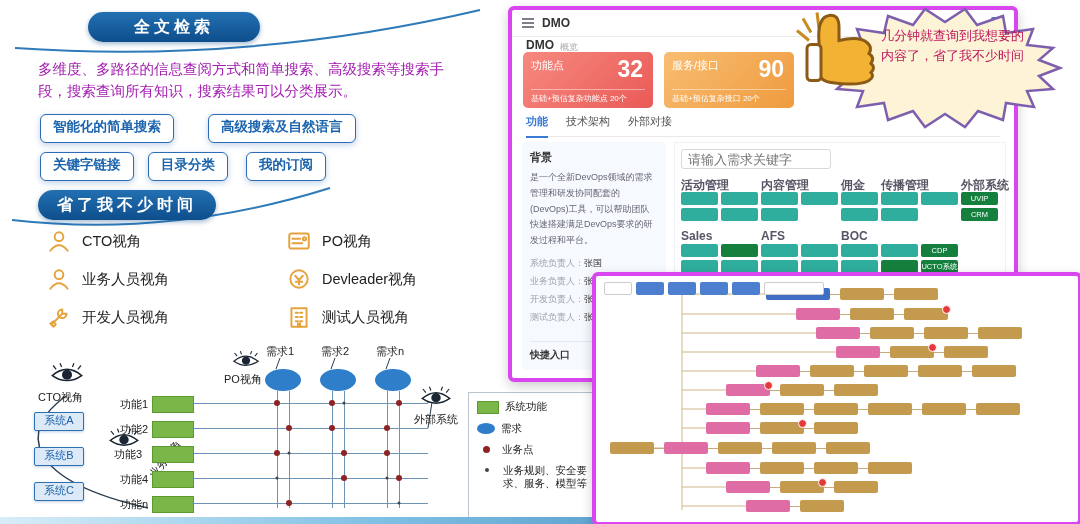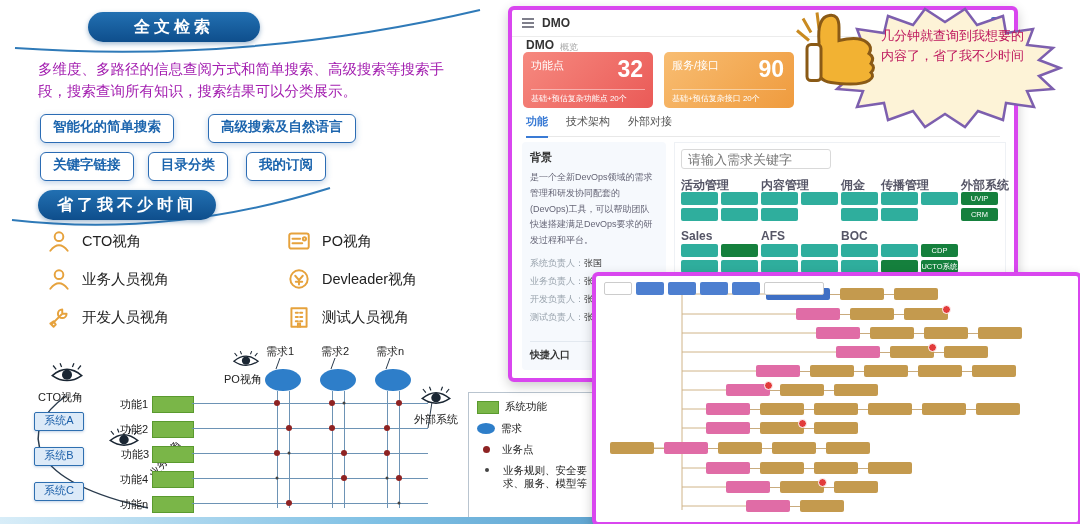--- a/index.html
+++ b/index.html
@@ -210,21 +210,21 @@
 
 <div class="dlabel" style="left:266px;top:344px">需求1</div>
 <div class="dlabel" style="left:321px;top:344px">需求2</div>
 <div class="dlabel" style="left:376px;top:344px">需求n</div>
 <div class="ellipse" style="left:265px;top:369px"></div>
 <div class="ellipse" style="left:320px;top:369px"></div>
 <div class="ellipse" style="left:375px;top:369px"></div>
 
 <div class="fn-label" style="left:114px;top:397px">功能1</div>
 <div class="fn-label" style="left:114px;top:422px">功能2</div>
-<div class="fn-label" style="left:115px;top:447px">功能3</div>
+<div class="fn-label" style="left:108px;top:447px">功能3</div>
 <div class="fn-label" style="left:114px;top:472px">功能4</div>
 <div class="fn-label" style="left:114px;top:497px">功能n</div>
 <div class="fn-box" style="left:152px;top:396px"></div>
 <div class="fn-box" style="left:152px;top:421px"></div>
 <div class="fn-box" style="left:152px;top:446px"></div>
 <div class="fn-box" style="left:152px;top:471px"></div>
 <div class="fn-box" style="left:152px;top:496px"></div>
 
 <div class="hline" style="left:192px;top:403px;width:236px"></div>
 <div class="hline" style="left:192px;top:428px;width:236px"></div>

